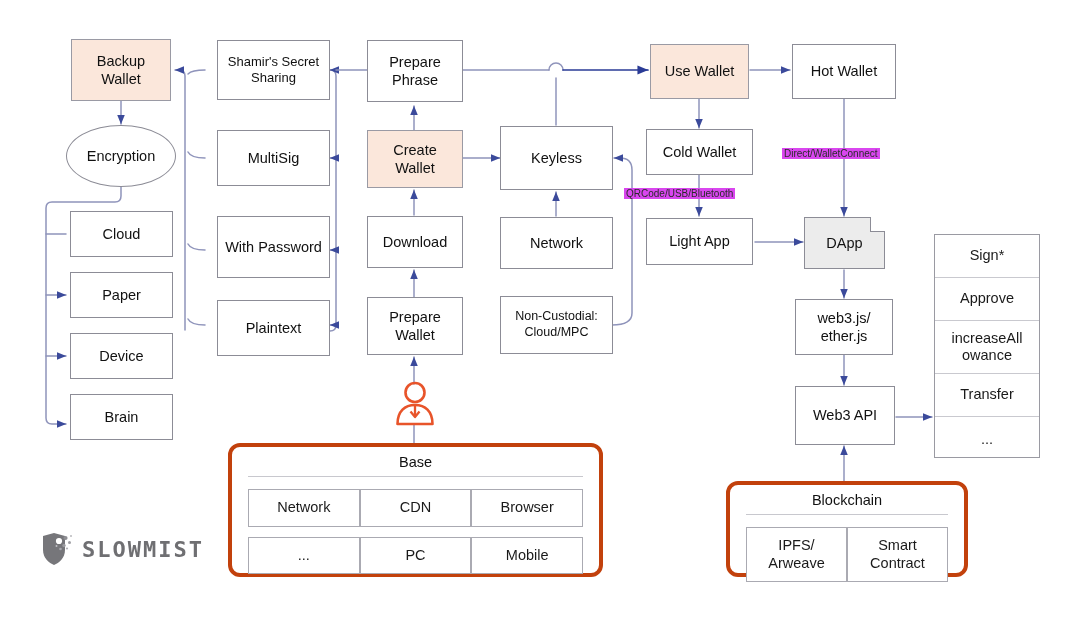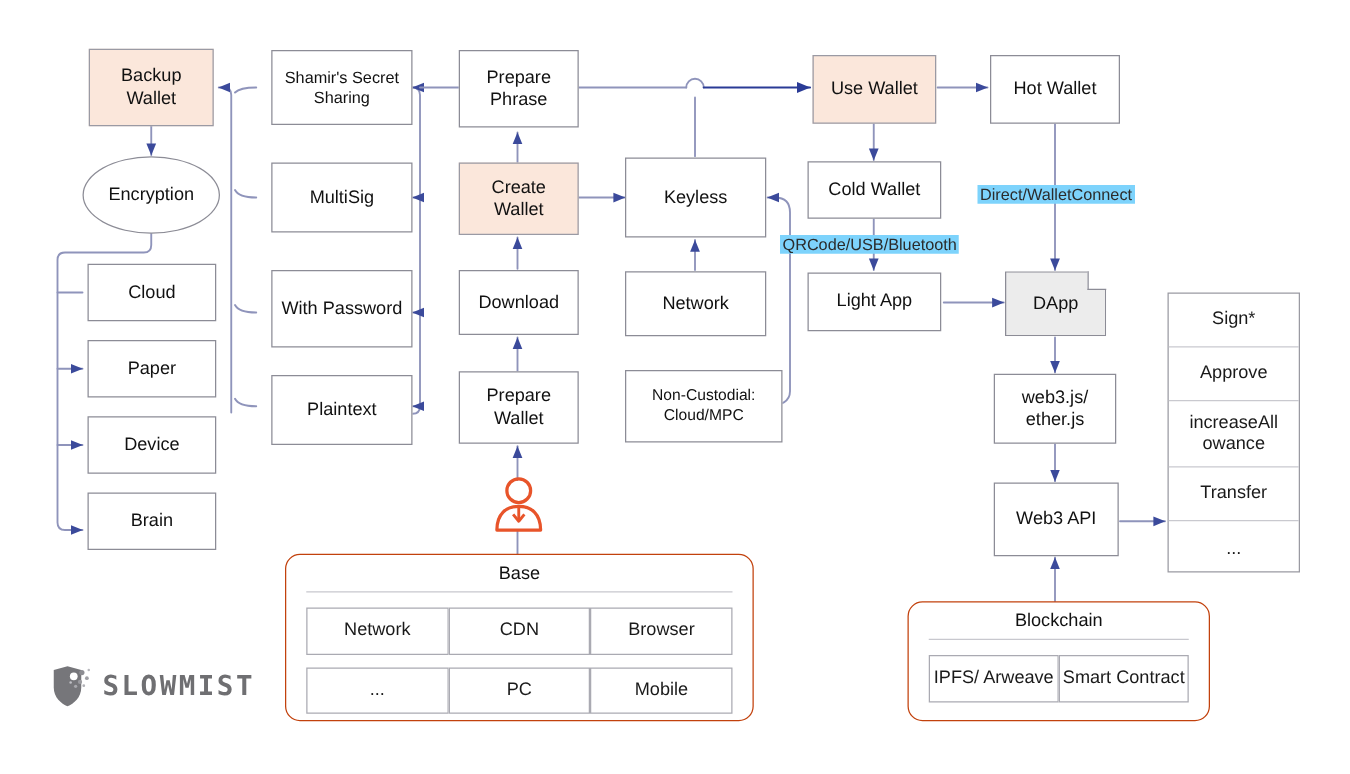--- a/index.html
+++ b/index.html
@@ -63,21 +63,21 @@
   }
   .docnode .txt{
     position:absolute;inset:0;
     display:flex;align-items:center;justify-content:center;
   }
 
   
   .group{
     position:absolute;
     box-sizing:border-box;
-    border:1px solid #c2410c;
+    border:4px solid #c2410c;
     border-radius:12px;
     background:#ffffff;
   }
   .group .gtitle{
     text-align:center;
     font-size:14.5px;
     color:#111111;
     padding-top:7px;
   }
   .group .grule{
@@ -114,24 +114,24 @@
     align-items:center;
     justify-content:center;
     line-height:1.2;
     padding:0 4px;
   }
   .stacklist .srow:last-child{ border-bottom:none; }
 
   
   .elabel{
     position:absolute;
-    font-size:13px;
+    font-size:10px;
     color:#2b2b2b;
     white-space:nowrap;
-    background:#7dd3fc;
+    background:#d946ef;
     padding:0 2px;
   }
 
   
   .person{ position:absolute; }
 
   
   .logo{
     position:absolute;
     display:flex;
@@ -281,21 +281,21 @@
   <div class="node" style="left:367px;top:297px;width:96px;height:58px;">
     <span class="lbl">Prepare Wallet</span>
   </div>
 
   <div class="node" style="left:500px;top:126px;width:113px;height:64px;">
     <span class="lbl">Keyless</span>
   </div>
   <div class="node" style="left:500px;top:217px;width:113px;height:52px;">
     <span class="lbl">Network</span>
   </div>
-  <div class="node" style="left:500px;top:296px;width:126px;height:58px;font-size:12.5px;">
+  <div class="node" style="left:500px;top:296px;width:113px;height:58px;font-size:12.5px;">
     <span class="lbl">Non-Custodial: Cloud/MPC</span>
   </div>
 
   <div class="node hl" style="left:650px;top:44px;width:99px;height:55px;">
     <span class="lbl">Use Wallet</span>
   </div>
   <div class="node" style="left:792px;top:44px;width:104px;height:55px;">
     <span class="lbl">Hot Wallet</span>
   </div>
   <div class="node" style="left:646px;top:129px;width:107px;height:46px;">

